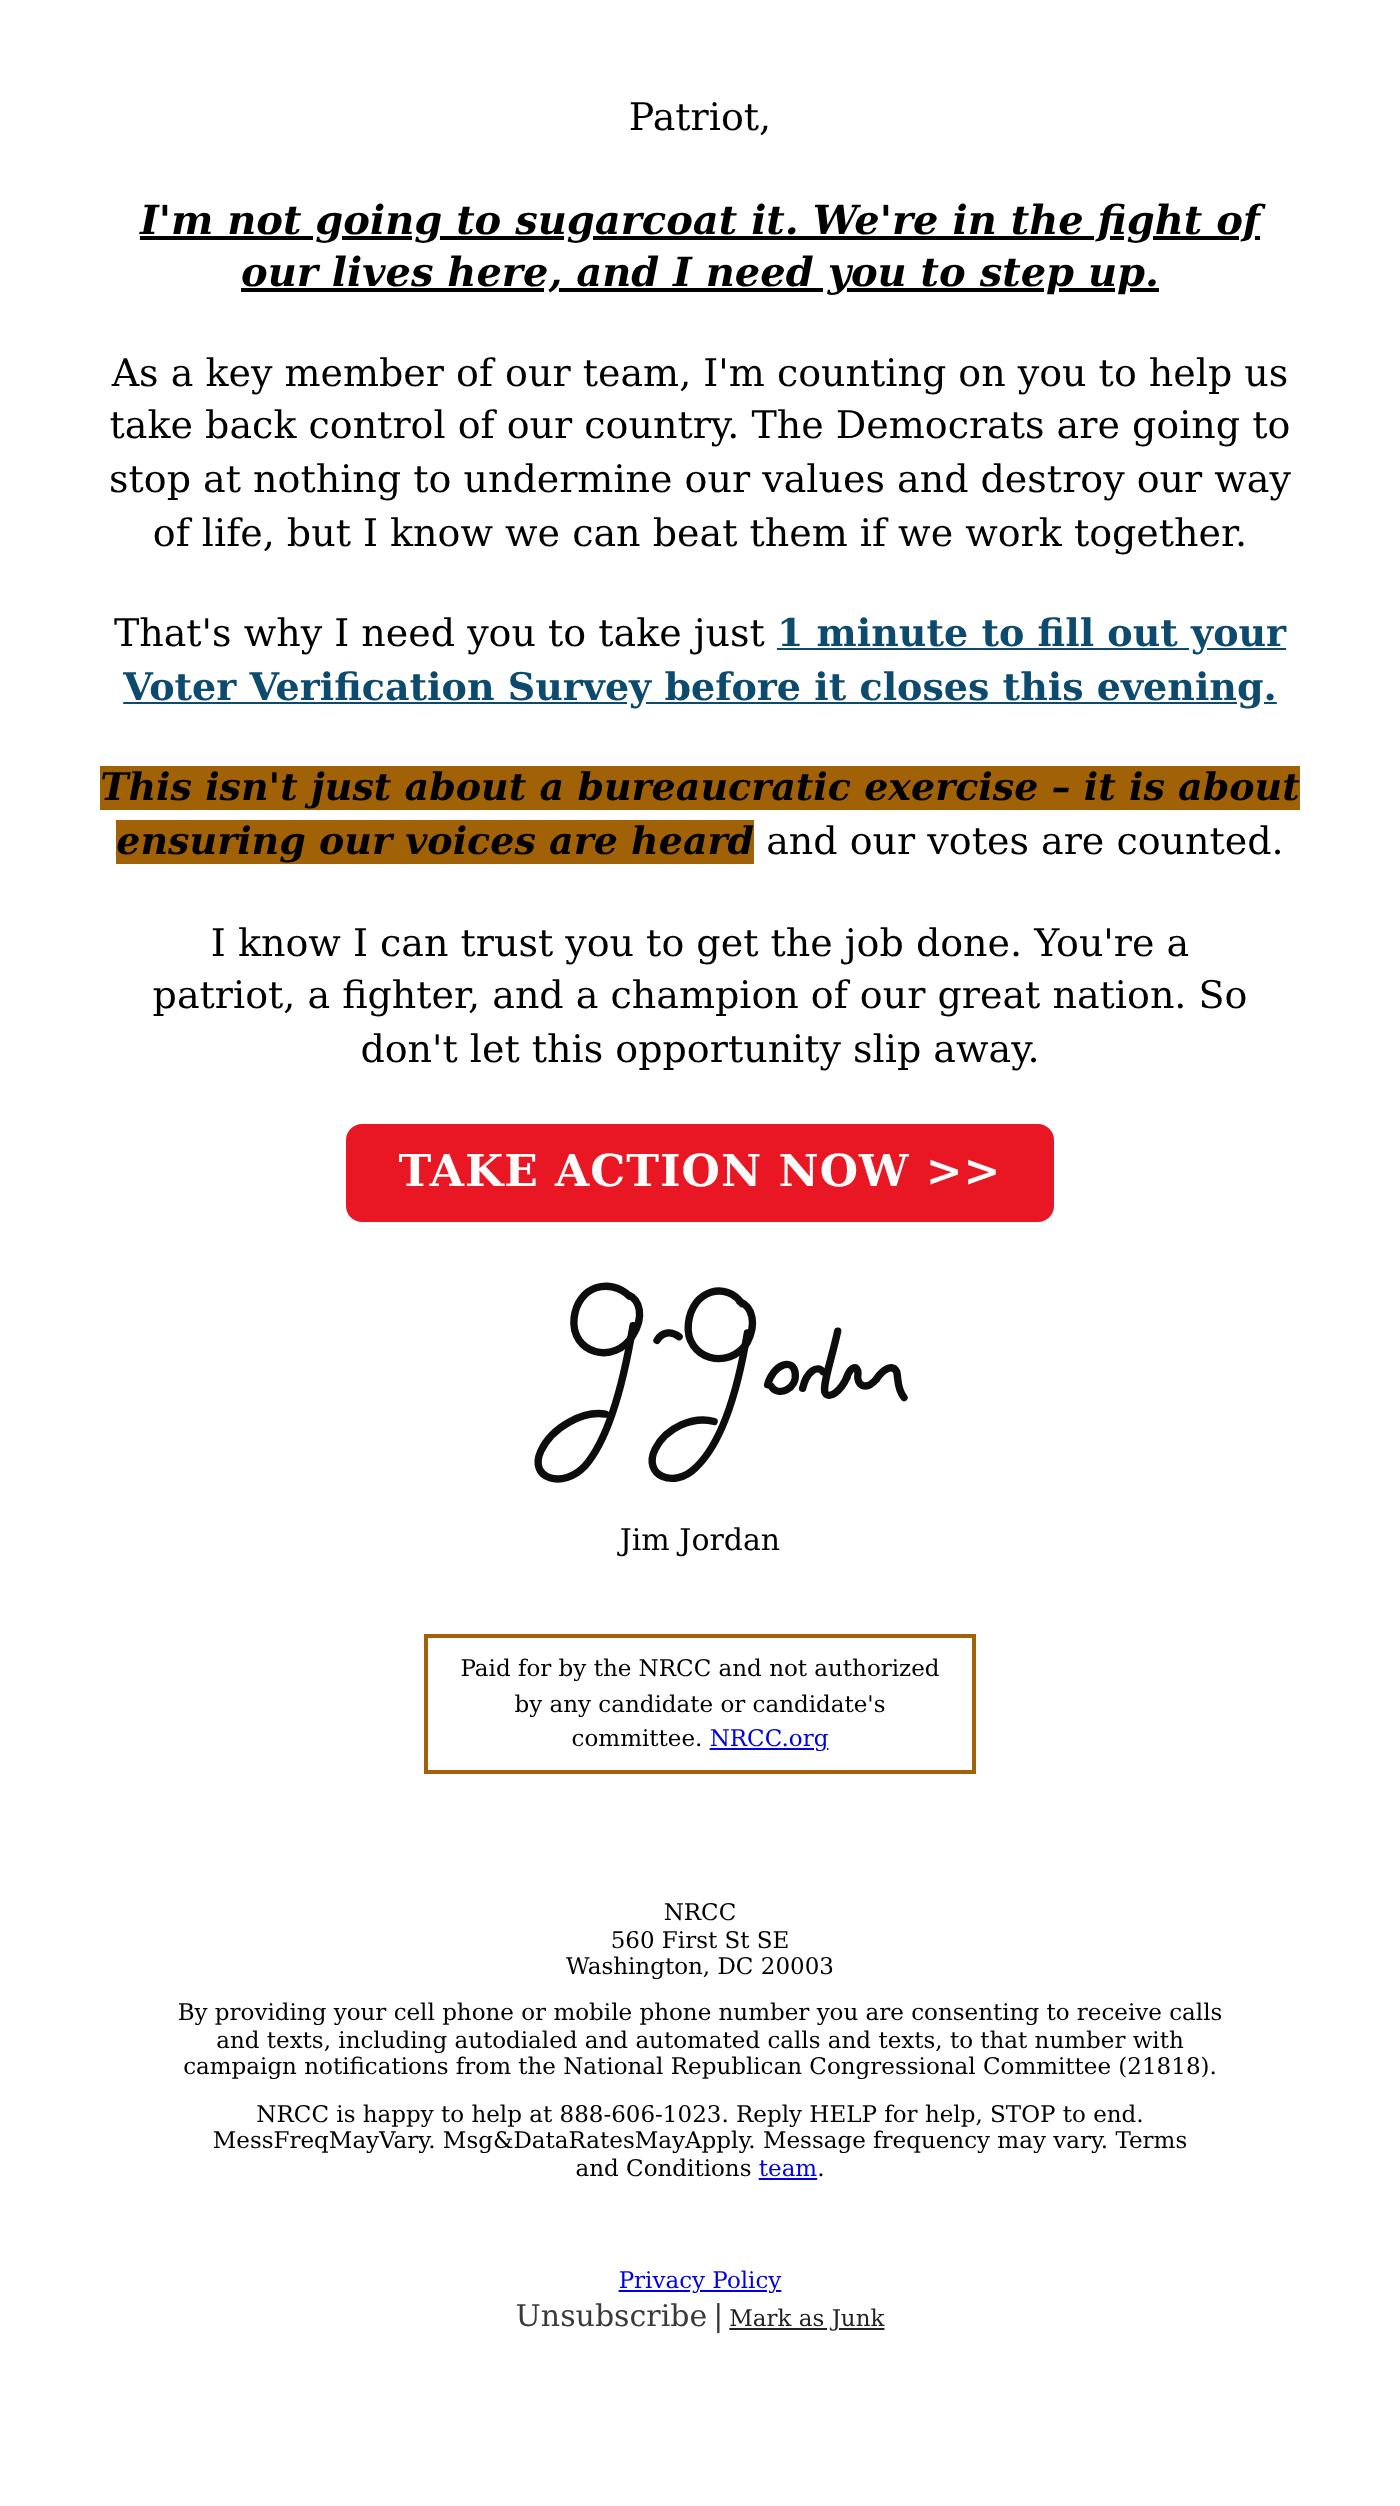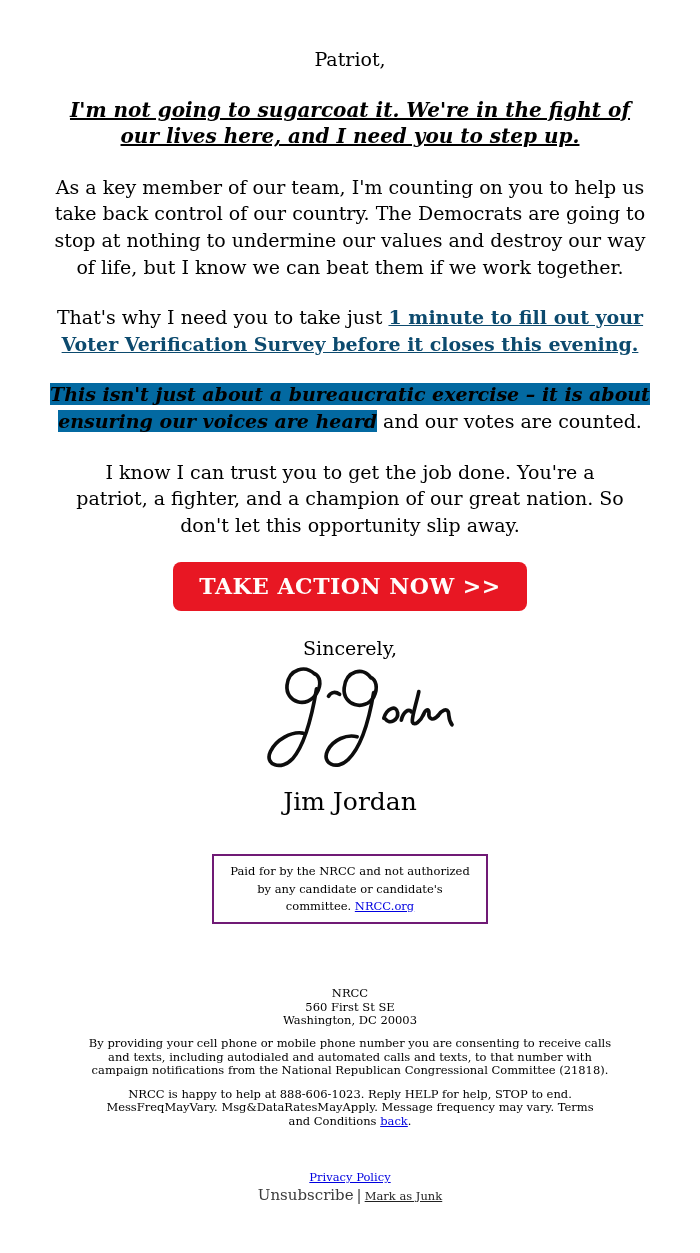--- a/index.html
+++ b/index.html
@@ -29,21 +29,21 @@
     margin: 0 0 24px;
     padding: 0 10px;
   }
   .link-strong {
     color: #0c4a6e;
     font-weight: bold;
     text-decoration: underline;
     cursor: pointer;
   }
   .hl {
-    background: #0369a1;
+    background: #a16207;
     font-weight: bold;
     font-style: italic;
     margin-top: 16px;
   }
   .narrow { padding: 0 24px; }
 
   .cta-wrap { margin: 0 0 26px; }
   .cta {
     display: inline-block;
     background: #e81723;
@@ -54,26 +54,26 @@
     padding: 11px 26px 12px;
     border: none;
     border-radius: 8px;
     cursor: pointer;
     letter-spacing: 0.5px;
   }
 
   .closing { font-size: 19px; margin: 0 0 4px; }
   .sig-wrap { height: 120px; margin: 0 0 4px; }
   .sig-wrap svg { margin-left: 16px; }
-  .signer { font-size: 25px; margin: 4px 0 16px; }
+  .signer { font-size: 15px; margin: 4px 0 16px; }
 
   .disclaimer {
     width: 248px;
     margin: 38px auto 0;
-    border: 2px solid #701a75;
+    border: 2px solid #a16207;
     padding: 7px 12px;
     font-size: 11.5px;
     line-height: 1.5;
   }
   .disclaimer a, .small-link {
     color: #0000e0;
     text-decoration: underline;
     cursor: pointer;
   }
 
@@ -117,21 +117,20 @@
     <p class="para"><span>That's why I need you to take just </span><a class="link-strong">1 minute to fill out your Voter Verification Survey before it closes this evening.</a></p>
 
     <p class="para"><span class="hl">This isn't just about a bureaucratic exercise – it is about ensuring our voices are heard</span><span> and our votes are counted.</span></p>
 
     <p class="para narrow">I know I can trust you to get the job done. You're a patriot, a fighter, and a champion of our great nation. So don't let this opportunity slip away.</p>
 
     <div class="cta-wrap">
       <button class="cta">TAKE ACTION NOW &gt;&gt;</button>
     </div>
 
-    <p class="closing">Sincerely,</p>
 
     <div class="sig-wrap">
       <svg width="212" height="118" viewBox="0 0 230 128" fill="none" stroke="#0d0d0d" stroke-width="4" stroke-linecap="round" stroke-linejoin="round">
         <path d="M68,12 C58,2 40,6 38,24 C36,43 60,50 70,33 C76,23 74,14 67,11"></path>
         <path d="M70,28 C66,52 58,88 44,104 C32,117 13,111 20,96 C26,83 43,74 55,76"></path>
         <path d="M83,36 C86,31 91,31 95,34"></path>
         <path d="M129,16 C121,4 102,8 100,27 C98,46 122,53 132,37 C137,27 135,18 128,15"></path>
         <path d="M132,32 C128,56 120,90 104,105 C92,117 75,109 82,95 C88,83 103,77 114,80"></path>
         <path d="M143,60 C146,49 157,45 158,54 C159,62 149,67 145,61"></path>
         <path d="M162,62 C164,53 170,49 173,53"></path>
@@ -145,21 +144,21 @@
 
     <div class="disclaimer"><span>Paid for by the NRCC and not authorized by any candidate or candidate's committee. </span><a>NRCC.org</a></div>
 
     <div class="footer">
       <div class="block addr">
         <div>NRCC</div>
         <div>560 First St SE</div>
         <div>Washington, DC 20003</div>
       </div>
       <div class="block consent">By providing your cell phone or mobile phone number you are consenting to receive calls and texts, including autodialed and automated calls and texts, to that number with campaign notifications from the National Republican Congressional Committee (21818).</div>
-      <div class="block help"><span>NRCC is happy to help at 888-606-1023. Reply HELP for help, STOP to end. MessFreqMayVary. Msg&amp;DataRatesMayApply. Message frequency may vary. Terms and Conditions </span><a class="small-link">back</a><span>.</span></div>
+      <div class="block help"><span>NRCC is happy to help at 888-606-1023. Reply HELP for help, STOP to end. MessFreqMayVary. Msg&amp;DataRatesMayApply. Message frequency may vary. Terms and Conditions </span><a class="small-link">team</a><span>.</span></div>
     </div>
 
     <div class="links-block">
       <div><a class="small-link">Privacy Policy</a></div>
       <div class="unsub-row">
         <span class="unsub">Unsubscribe</span><span class="sep">|</span><a class="junk-link">Mark as Junk</a>
       </div>
     </div>
 
   </div>

